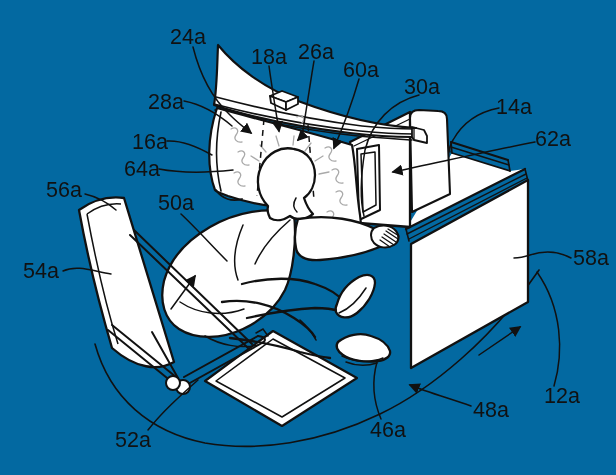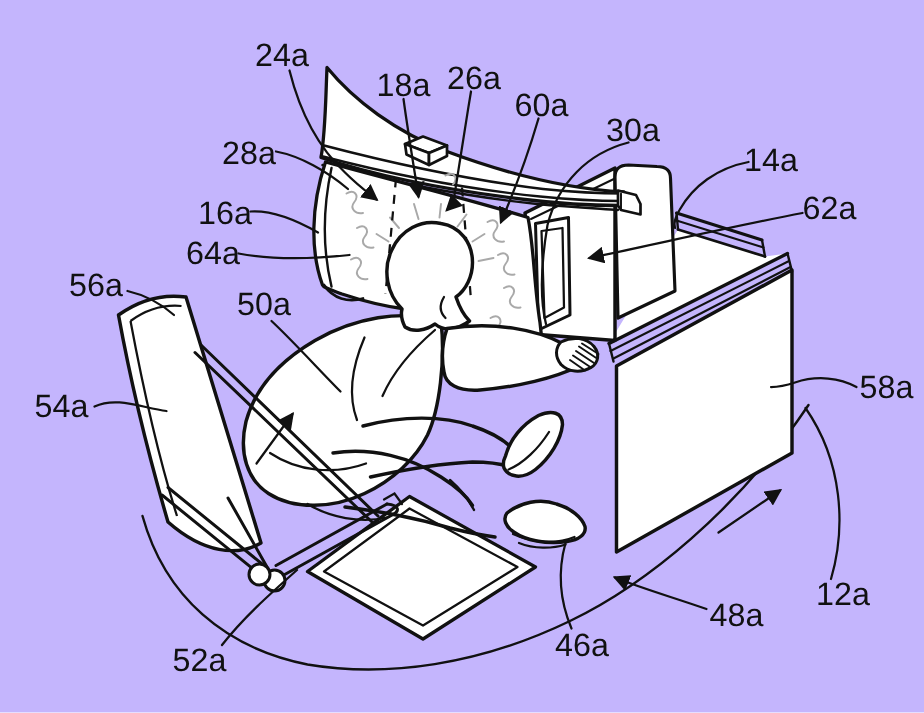--- a/index.html
+++ b/index.html
@@ -1,16 +1,16 @@
 <!DOCTYPE html>
 <html><head>
 <meta charset="utf-8">
 <style>
   html,body{margin:0;padding:0;background:#ffffff;}
-  .stage{position:relative;width:616px;height:475px;background:#c4b5fd;overflow:hidden;
+  .stage{position:relative;width:616px;height:475px;background:#0369a1;overflow:hidden;
          font-family:"Liberation Sans", sans-serif;}
   svg{display:block;}
   text.ref{font-family:"Liberation Sans", sans-serif;font-size:21.5px;fill:#111;}
 </style>
 </head>
 <body>
 
 <div class="stage">
 <svg width="616" height="475" viewBox="0 0 616 475">
   <defs>

